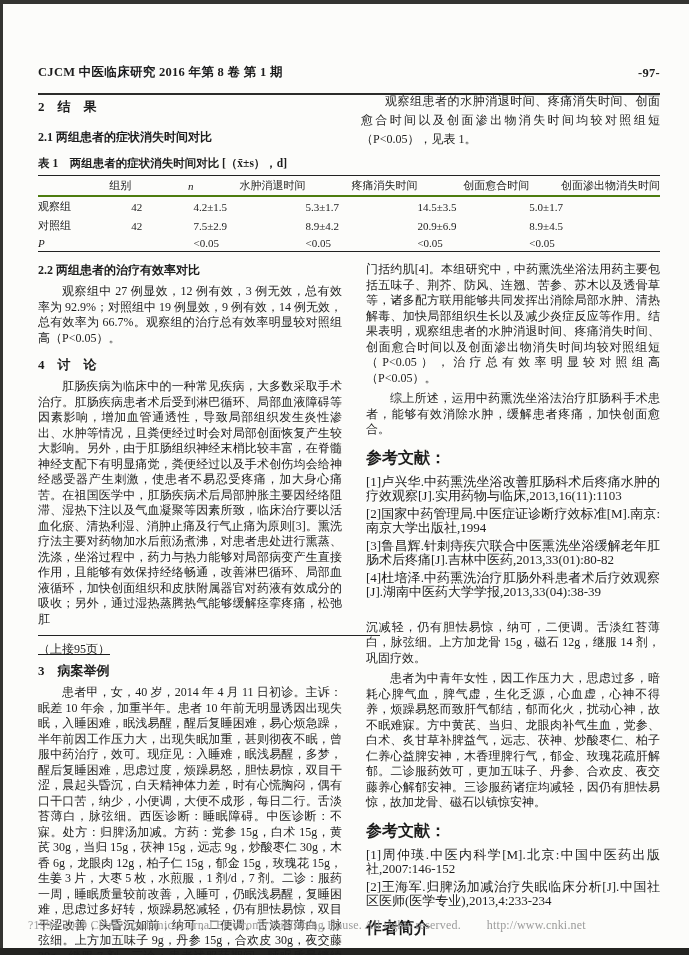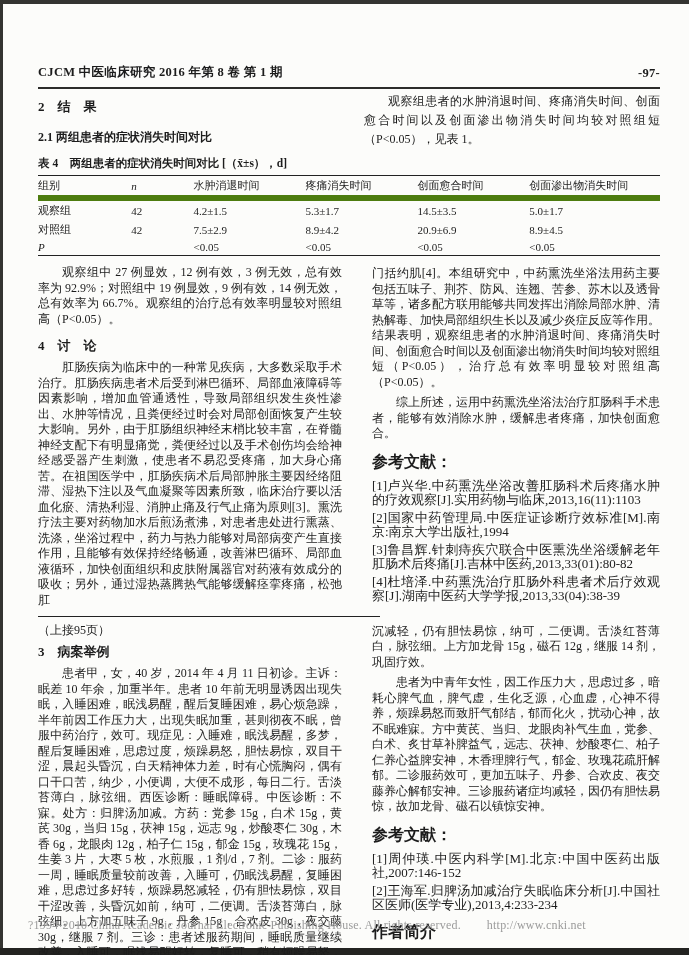--- a/index.html
+++ b/index.html
@@ -9,42 +9,42 @@
     font-family:"Liberation Serif","DejaVu Serif",serif;
   }
   
   .edge-top{position:absolute;top:0;left:0;width:689px;height:4px;background:#343431;}
   .edge-left{position:absolute;top:0;left:0;width:3px;height:955px;background:#343431;}
   .edge-bottom{position:absolute;bottom:0;left:0;width:689px;height:7px;background:#232321;}
 
   .header{
     position:absolute;top:64px;left:38px;width:622px;
     display:flex;justify-content:space-between;align-items:flex-end;
-    border-bottom:2px solid #2c2c2a;padding-bottom:6px;
+    border-bottom:2px solid #2c2c2a;padding-bottom:12px;
     font-size:12.5px;font-weight:600;letter-spacing:.3px;
   }
   .content{position:absolute;top:90px;left:38px;width:622px;}
-  .cols{display:flex;gap:30px;}
+  .cols{display:flex;gap:24px;}
   .col{width:304px;}
 
   h2.sec{font-size:13px;font-weight:bold;margin:8px 0 0;}
   h3.sub{font-size:12px;font-weight:bold;margin:13px 0 0;}
   p.body{font-size:12px;line-height:15.5px;text-align:justify;margin:5px 0 0;}
   p.indent{text-indent:2em;}
   p.intro{font-size:12px;line-height:19px;text-align:justify;text-indent:2em;margin:2px 0 0;}
 
   .tbl-caption{font-size:11.5px;font-weight:bold;margin-top:7px;}
   table.data{width:100%;border-collapse:collapse;margin-top:4px;
     border-top:1.6px solid #222;border-bottom:1.6px solid #222;font-size:11px;}
-  table.data thead th{font-weight:normal;border-bottom:6px solid #4d7c0f;padding:2px 0;text-align:left;font-family:Liberation Serif, serif;}
+  table.data thead th{font-weight:normal;border-bottom:2px solid #4d7c0f;padding:2px 0;text-align:right;font-family:Liberation Serif, serif;}
   table.data td{padding:2px 0;}
   .ital{font-style:italic;}
 
   hr.divider{border:none;border-top:1.5px solid #222;width:342px;margin:8px 0 5px;}
-  p.continued{font-size:12px;margin:4px 0 0;}
+  p.continued{font-size:12px;margin:4px 0 0;text-decoration:underline;}
   h2.case{font-size:13px;font-weight:bold;margin:4px 0 0;}
 
   h3.refs-h{font-size:16px;font-weight:bold;margin:10px 0 0;}
   ul.refs{list-style:none;margin:6px 0 0;padding:0;font-size:13px;line-height:14px;}
   ul.refs li{margin:0 0 4px;text-align:justify;}
   p.editor{font-size:11.5px;font-weight:bold;text-align:center;margin:4px 0 0;letter-spacing:.2px;}
   .spacer{height:12px;}
   p.bio{font-size:12px;line-height:15.5px;text-indent:2em;margin:22px 0 0;}
 
   .footer{
@@ -70,21 +70,21 @@
   <div class="cols">
     <div class="col">
       <h2 class="sec">2　结　果</h2>
       <h3 class="sub">2.1 两组患者的症状消失时间对比</h3>
     </div>
     <div class="col">
       <p class="intro">观察组患者的水肿消退时间、疼痛消失时间、创面愈合时间以及创面渗出物消失时间均较对照组短（P&lt;0.05），见表 1。</p>
     </div>
   </div>
 
-  <div class="tbl-caption">表 4　两组患者的症状消失时间对比 [（x̄±s），d]</div>
+  <div class="tbl-caption">表 1　两组患者的症状消失时间对比 [（x̄±s），d]</div>
   <table class="data">
     <thead>
       <tr>
         <th style="width:15%">组别</th>
         <th style="width:10%" class="ital">n</th>
         <th style="width:18%">水肿消退时间</th>
         <th style="width:18%">疼痛消失时间</th>
         <th style="width:18%">创面愈合时间</th>
         <th style="width:21%">创面渗出物消失时间</th>
       </tr>
@@ -113,20 +113,21 @@
         <td>&lt;0.05</td>
         <td>&lt;0.05</td>
         <td>&lt;0.05</td>
       </tr>
     </tbody>
   </table>
 
   <div class="cols" style="margin-top:4px">
 
     <div class="col">
+      <h3 class="sub" style="margin-top:6px">2.2 两组患者的治疗有效率对比</h3>
       <p class="body indent">观察组中 27 例显效，12 例有效，3 例无效，总有效率为 92.9%；对照组中 19 例显效，9 例有效，14 例无效，总有效率为 66.7%。观察组的治疗总有效率明显较对照组高（P&lt;0.05）。</p>
       <h2 class="sec" style="margin-top:10px">4　讨　论</h2>
       <p class="body indent">肛肠疾病为临床中的一种常见疾病，大多数采取手术治疗。肛肠疾病患者术后受到淋巴循环、局部血液障碍等因素影响，增加血管通透性，导致局部组织发生炎性渗出、水肿等情况，且粪便经过时会对局部创面恢复产生较大影响。另外，由于肛肠组织神经末梢比较丰富，在脊髓神经支配下有明显痛觉，粪便经过以及手术创伤均会给神经感受器产生刺激，使患者不易忍受疼痛，加大身心痛苦。在祖国医学中，肛肠疾病术后局部肿胀主要因经络阻滞、湿热下注以及气血凝聚等因素所致，临床治疗要以活血化瘀、清热利湿、消肿止痛及行气止痛为原则[3]。熏洗疗法主要对药物加水后煎汤煮沸，对患者患处进行熏蒸、洗涤，坐浴过程中，药力与热力能够对局部病变产生直接作用，且能够有效保持经络畅通，改善淋巴循环、局部血液循环，加快创面组织和皮肤附属器官对药液有效成分的吸收；另外，通过湿热蒸腾热气能够缓解痉挛疼痛，松弛肛</p>
 
       <hr class="divider">
       <p class="continued">（上接95页）</p>
       <h2 class="case">3　病案举例</h2>
       <p class="body indent">患者甲，女，40 岁，2014 年 4 月 11 日初诊。主诉：眠差 10 年余，加重半年。患者 10 年前无明显诱因出现失眠，入睡困难，眠浅易醒，醒后复睡困难，易心烦急躁，半年前因工作压力大，出现失眠加重，甚则彻夜不眠，曾服中药治疗，效可。现症见：入睡难，眠浅易醒，多梦，醒后复睡困难，思虑过度，烦躁易怒，胆怯易惊，双目干涩，晨起头昏沉，白天精神体力差，时有心慌胸闷，偶有口干口苦，纳少，小便调，大便不成形，每日二行。舌淡苔薄白，脉弦细。西医诊断：睡眠障碍。中医诊断：不寐。处方：归脾汤加减。方药：党参 15g，白术 15g，黄芪 30g，当归 15g，茯神 15g，远志 9g，炒酸枣仁 30g，木香 6g，龙眼肉 12g，柏子仁 15g，郁金 15g，玫瑰花 15g，生姜 3 片，大枣 5 枚，水煎服，1 剂/d，7 剂。二诊：服药一周，睡眠质量较前改善，入睡可，仍眠浅易醒，复睡困难，思虑过多好转，烦躁易怒减轻，仍有胆怯易惊，双目干涩改善，头昏沉如前，纳可，二便调。舌淡苔薄白，脉弦细。上方加五味子 9g，丹参 15g，合欢皮 30g，夜交藤 30g，继服 7 剂。三诊：患者述服药期间，睡眠质量继续改善，入睡可，眠浅易醒好转，复睡可，稍有烦躁易怒，头昏</p>
     </div>
 

